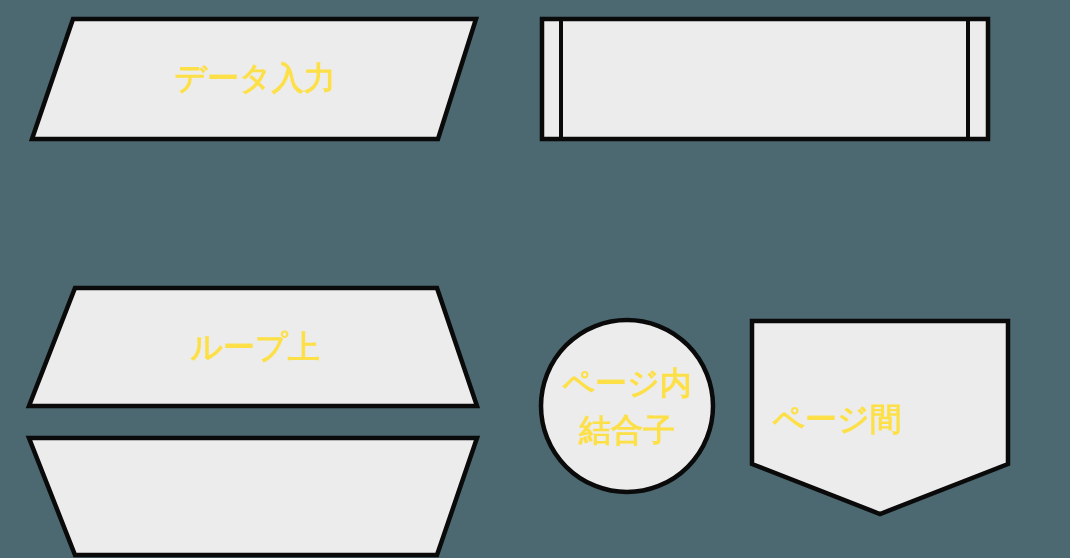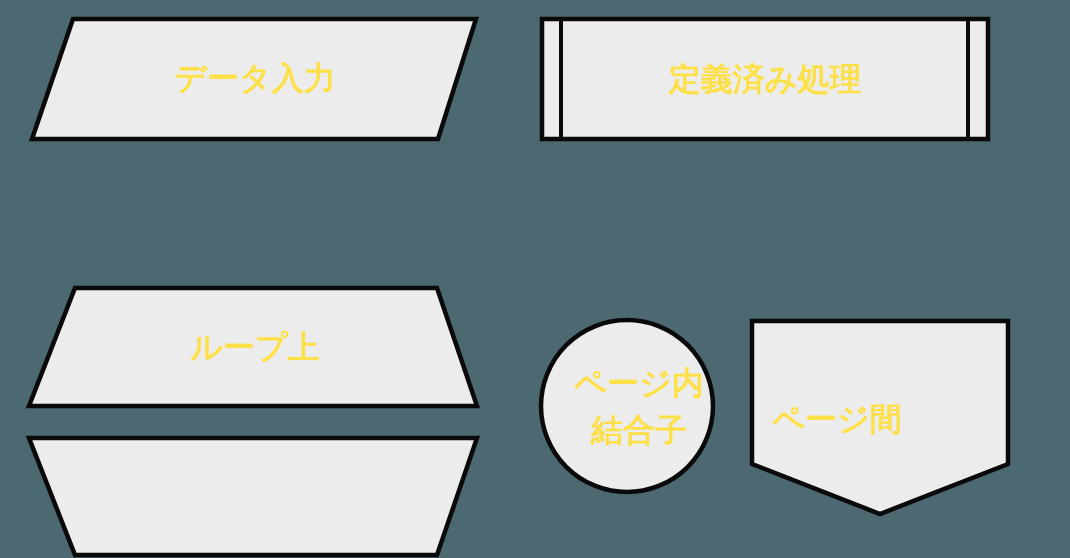--- a/index.html
+++ b/index.html
@@ -61,26 +61,25 @@
 
     <polygon class="shape" points="29,438 477,438 437,555 75,555"></polygon>
 
     <circle class="shape" cx="627" cy="406" r="86"></circle>
 
     <polygon class="shape" points="752,321 1008,321 1008,464 880,514 752,464"></polygon>
   </svg>
 
   <div class="node-label" style="left:255px; top:78px;">データ入力</div>
 
-  <div class="node-label" style="left:765px; top:79px;">定義済み処理</div>
 
   <div class="node-label" style="left:255px; top:347px;text-align:center;">ループ上</div>
 
 
-  <div class="node-label" style="left:627px; top:407px;margin-left:12px;">
+  <div class="node-label" style="left:627px; top:407px;">
     <div>ページ内</div>
     <div>結合子</div>
   </div>
 
   <div class="node-label" style="left:837px; top:419px;">
     <div>ページ間</div>
   </div>
 
 </div>
 

